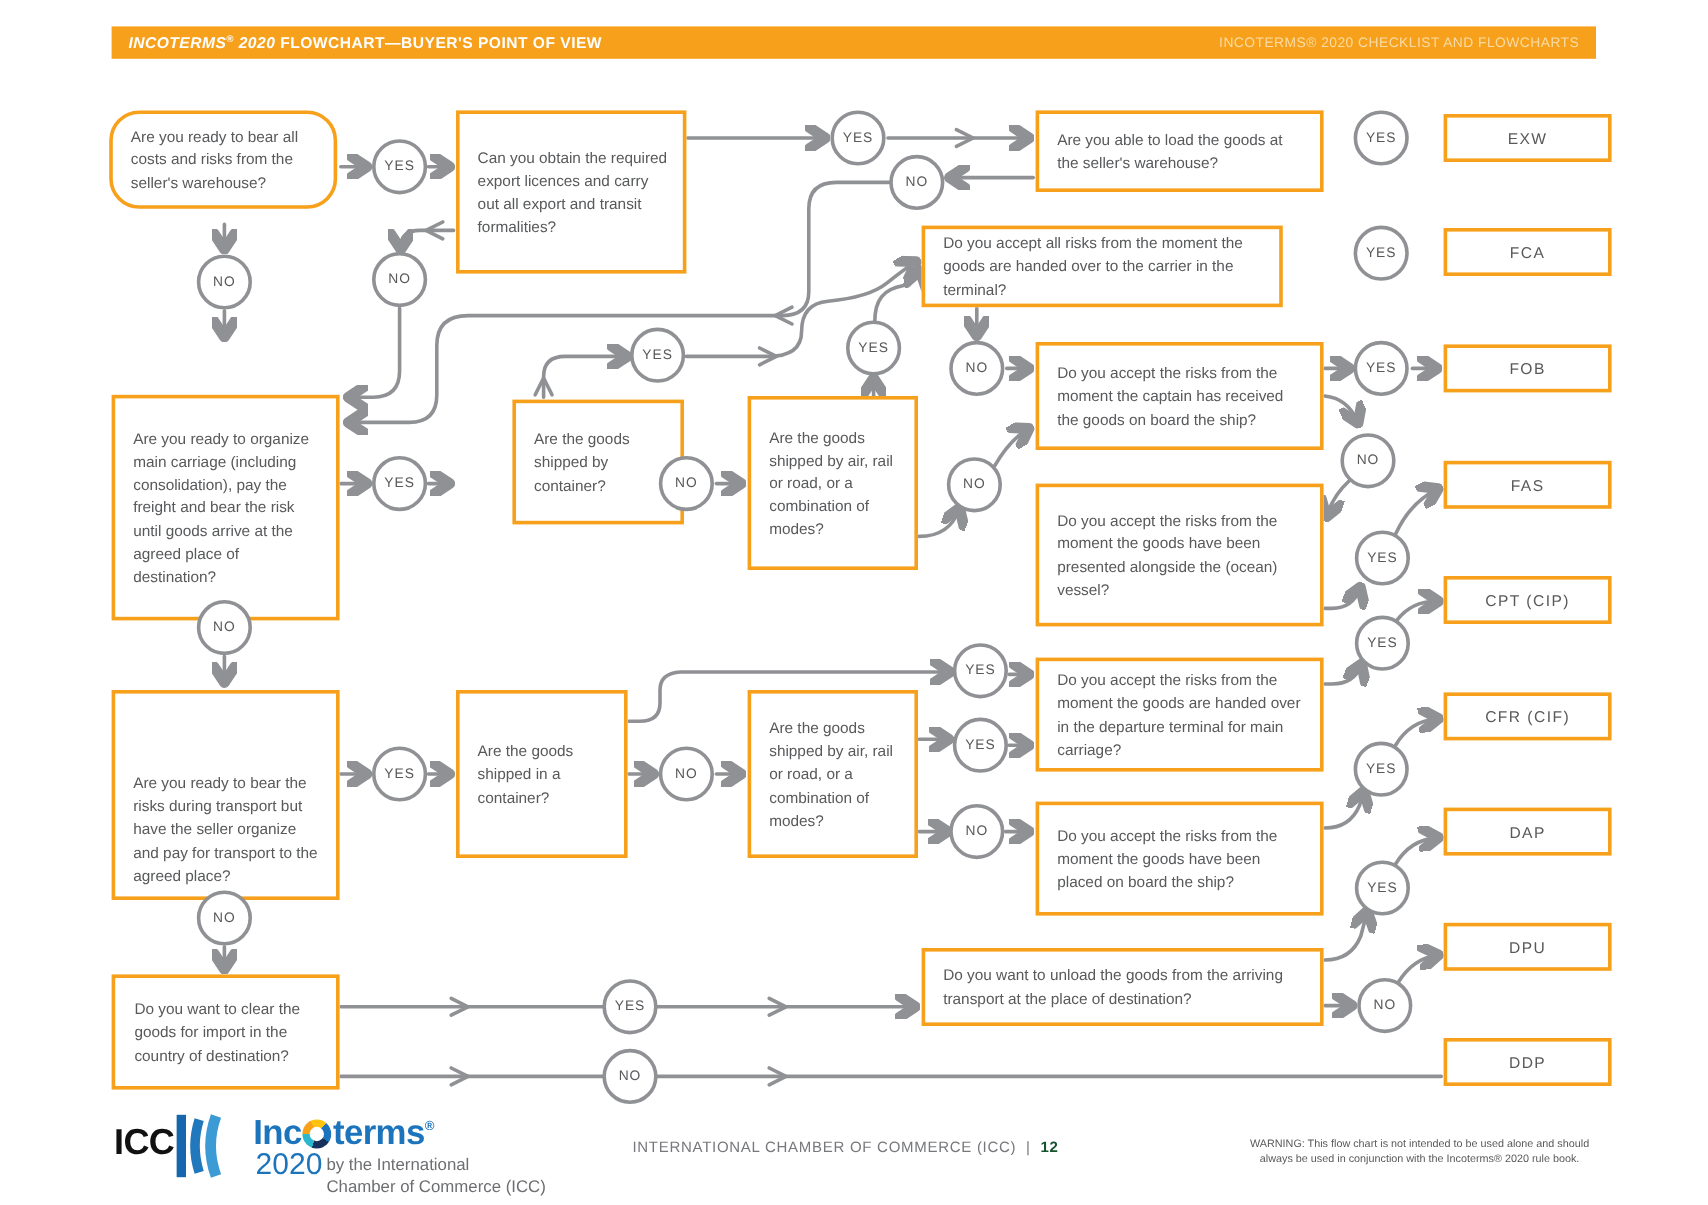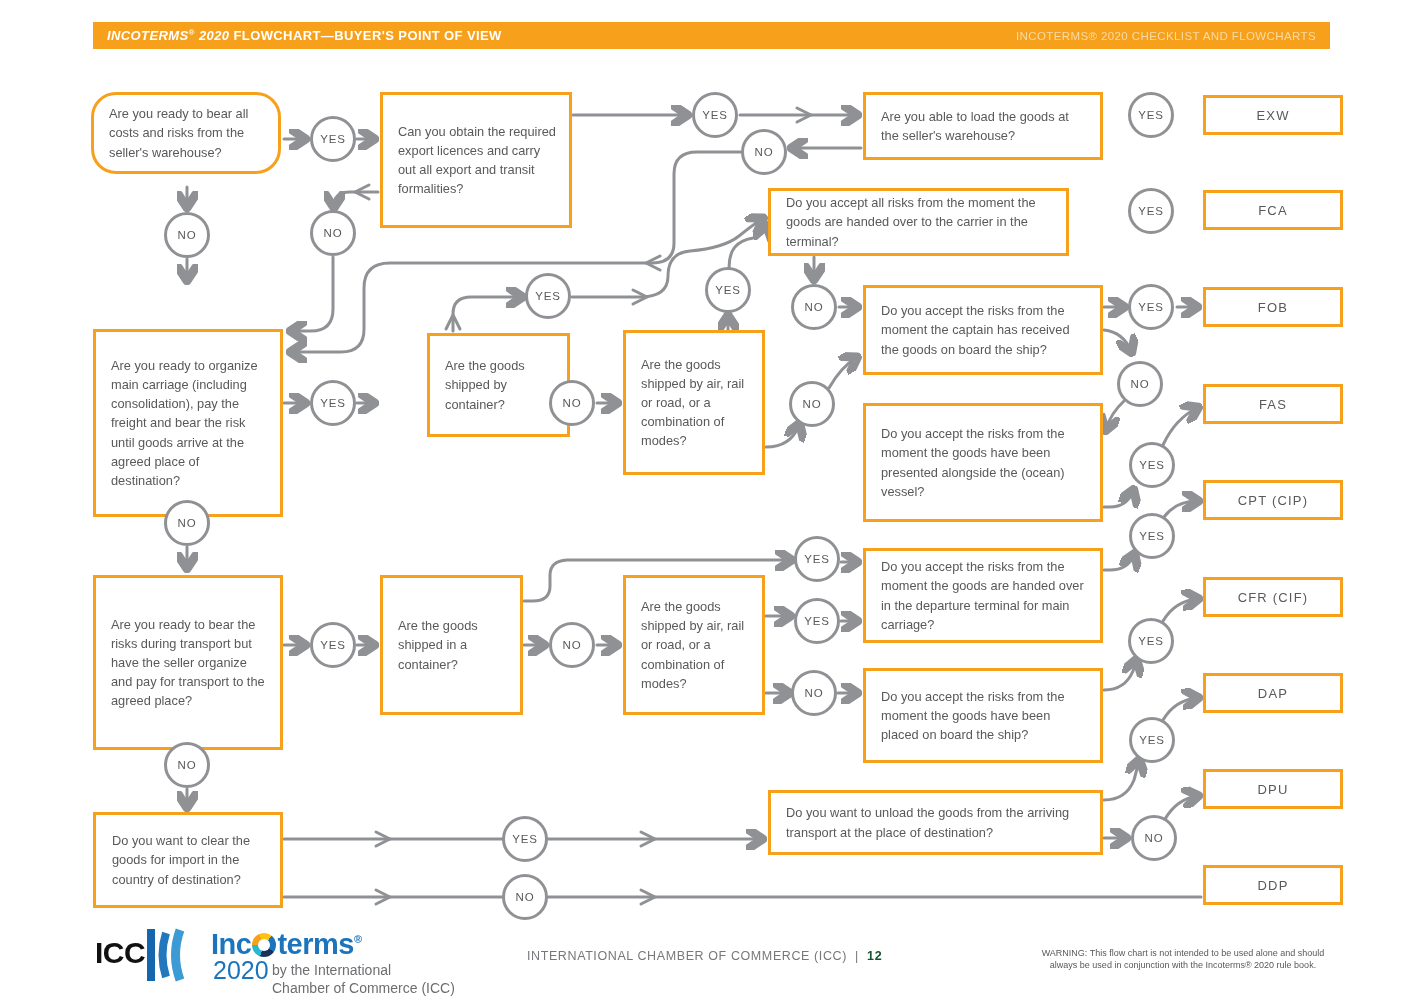--- a/index.html
+++ b/index.html
@@ -145,21 +145,21 @@
     </div>
   <div class="q" style="left:623px;top:330px;width:142px;height:145px;">
       <span>Are the goods shipped by air, rail or road, or a combination of modes?</span>
     </div>
   <div class="q" style="left:863px;top:285px;width:240px;height:90px;">
       <span>Do you accept the risks from the moment the captain has received the goods on board the ship?</span>
     </div>
   <div class="q" style="left:863px;top:403px;width:240px;height:119px;">
       <span>Do you accept the risks from the moment the goods have been presented alongside the (ocean) vessel?</span>
     </div>
-  <div class="q" style="left:93px;top:575px;width:190px;height:175px;">
+  <div class="q" style="left:93px;top:575px;width:190px;height:175px;align-items:flex-end;">
       <span>Are you ready to bear the risks during transport but have the seller organize and pay for transport to the agreed place?</span>
     </div>
   <div class="q" style="left:380px;top:575px;width:143px;height:140px;">
       <span>Are the goods shipped in a container?</span>
     </div>
   <div class="q" style="left:623px;top:575px;width:142px;height:140px;">
       <span>Are the goods shipped by air, rail or road, or a combination of modes?</span>
     </div>
   <div class="q" style="left:863px;top:548px;width:240px;height:95px;">
       <span>Do you accept the risks from the moment the goods are handed over in the departure terminal for main carriage?</span>

